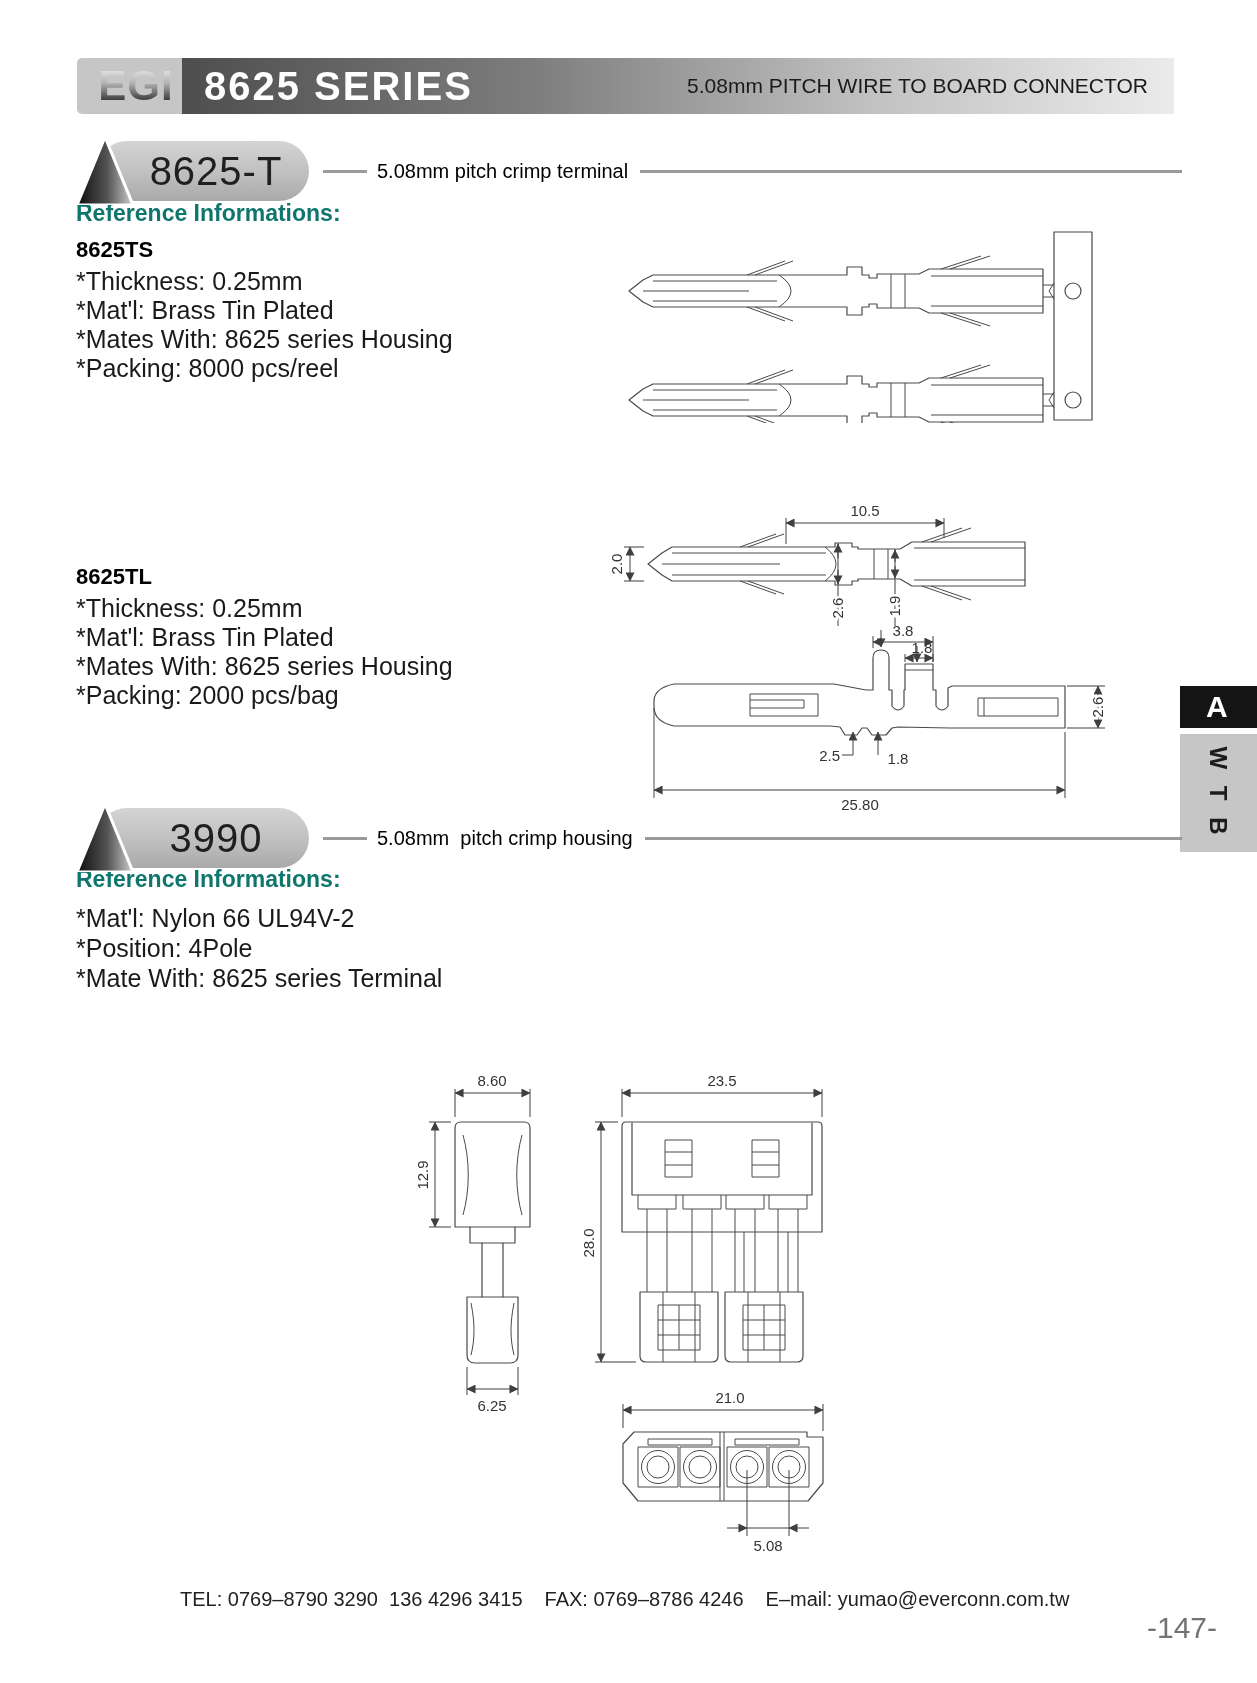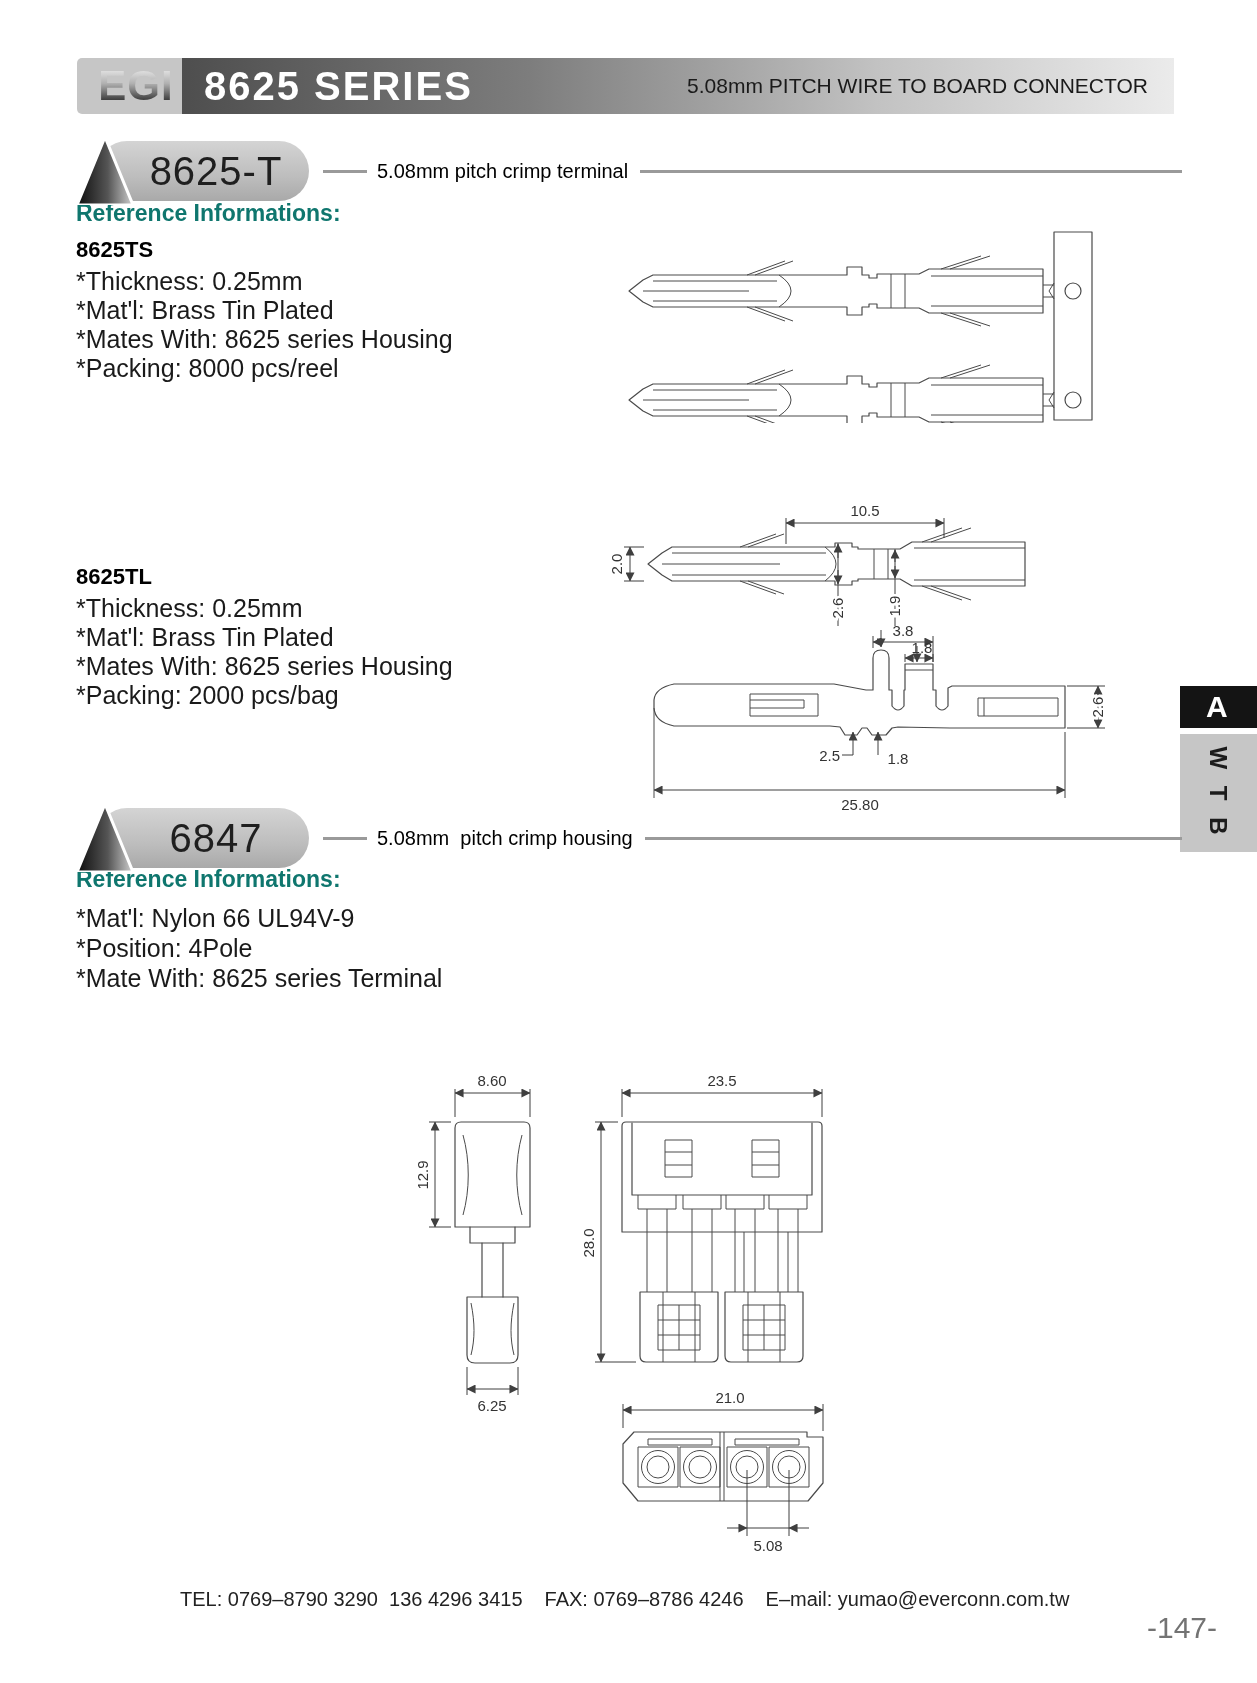--- a/index.html
+++ b/index.html
@@ -233,30 +233,30 @@
     <svg class="tri" viewBox="0 0 64 68">
       <defs>
           <linearGradient id="tg2" x1="0" y1="0" x2="1" y2="0">
         <stop offset="0" stop-color="#0c0c0c"></stop>
             <stop offset="0.55" stop-color="#555"></stop>
             <stop offset="1" stop-color="#cfcfcf"></stop>
       </linearGradient>
         </defs>
       <polygon points="30,0 2,68 58,68" fill="url(#tg2)" stroke="#ffffff" stroke-width="3"></polygon>
     </svg>
-    <div class="pill">6847</div>
+    <div class="pill">3990</div>
     <div class="mk-dash"></div>
     <div class="mk-label">5.08mm  pitch crimp housing</div>
     <div class="mk-line"></div>
   </div>
 
   <div class="abs refblock" style="top:866px;">
     <p class="ref-title">Reference Informations:</p>
     <ul class="spec" style="line-height:30px;">
-      <li>*Mat'l: Nylon 66 UL94V-9</li>
+      <li>*Mat'l: Nylon 66 UL94V-2</li>
       <li>*Position: 4Pole</li>
       <li>*Mate With: 8625 series Terminal</li>
     </ul>
   </div>
 
   <svg class="abs" style="left:385px;top:1005px;" width="150" height="410" viewBox="0 0 150 410">
     <g>
       <path class="part" d="M70,123 Q70,117 76,117 L139,117 Q145,117 145,123 L145,222 L70,222 Z"></path>
       <path class="thin" d="M78,130 C85,155 85,185 78,210 M137,130 C130,155 130,185 137,210"></path>
       <path class="part" d="M85,222 L85,238 L130,238 L130,222"></path>

